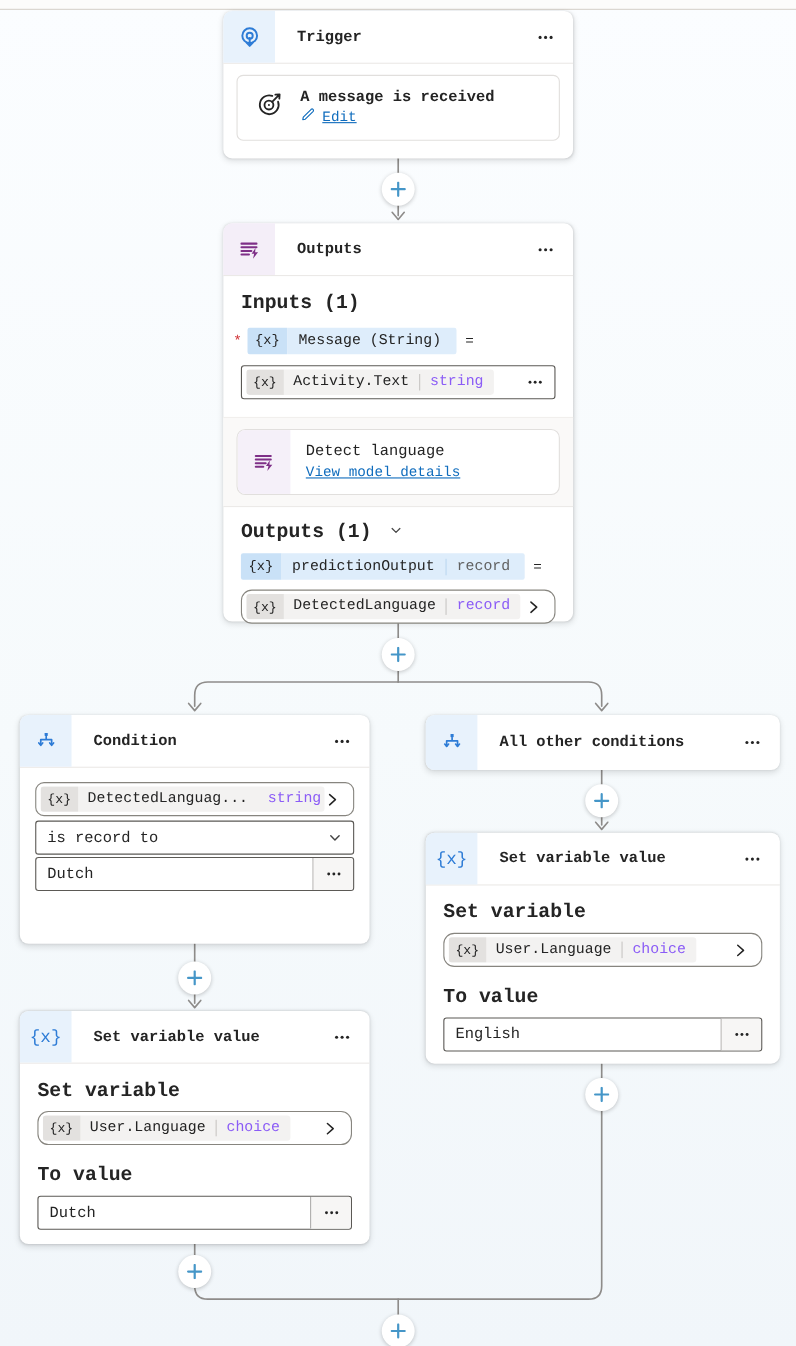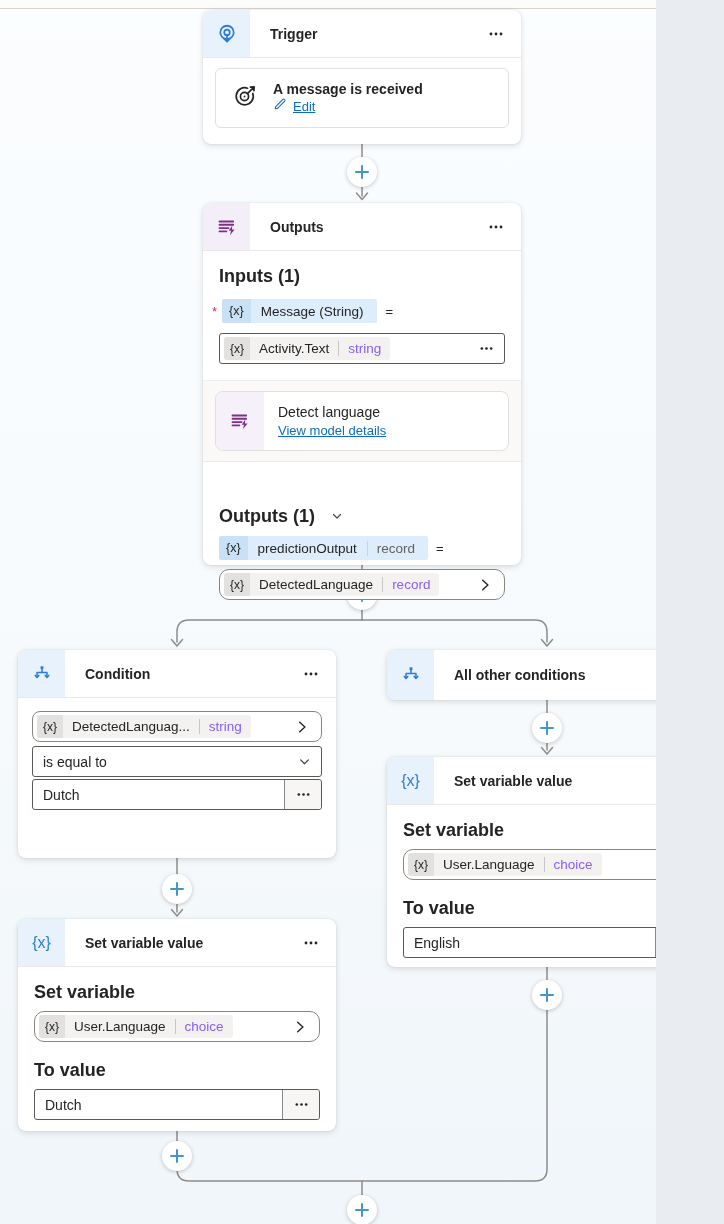--- a/index.html
+++ b/index.html
@@ -1,20 +1,20 @@
 <!DOCTYPE html>
 <html><head>
 <meta charset="utf-8">
 <style>
   html,body{margin:0;padding:0;background:#e9edf1;}
   *{box-sizing:border-box;}
   .canvas{
-    position:relative;width:656px;height:1224px;overflow:hidden;
+    position:relative;width:724px;height:1224px;overflow:hidden;
     background:linear-gradient(180deg,#FBFDFF 0%,#F6FAFC 55%,#F1F6FA 100%);
-    font-family:Liberation Sans, sans-serif;color:#242424;
+    font-family:Liberation Mono, monospace;color:#242424;
   }
   .topbar{position:absolute;left:0;top:0;width:724px;height:9px;background:#FCFCFB;border-bottom:1px solid #D8D3CC;}
   .wires{position:absolute;left:0;top:0;pointer-events:none;}
 
   .plus{
     position:absolute;width:30px;height:30px;border-radius:50%;background:#fff;border:none;
     box-shadow:0 1px 4px rgba(0,0,0,.22);display:flex;align-items:center;justify-content:center;cursor:pointer;padding:0;
   }
 
   .card{position:absolute;background:#fff;border-radius:8px;
@@ -30,21 +30,21 @@
   .xbadge{font-size:16px;color:#2E7CD6;}
 
   .tbody{padding:10px 12px 14px;}
   .action-card{border:1px solid #E1DFDD;border-radius:6px;height:60px;display:flex;align-items:center;padding:4px 15px;gap:15px;cursor:pointer;}
   .aname{font-size:14px;font-weight:700;}
   .editrow{display:flex;align-items:center;gap:6px;margin-top:0;text-align:center;}
   .link{font-size:13px;color:#0F6CBD;text-decoration:underline;cursor:pointer;}
 
   .sec{padding:15px 16px 15px;}
   .slabel{font-size:18px;font-weight:700;}
-  .labelrow{display:flex;align-items:center;gap:16px;margin-top:31px;}
+  .labelrow{display:flex;align-items:center;gap:16px;}
   .varrow{display:flex;align-items:center;margin-top:12px;position:relative;font-size:13.5px;}
   .req{color:#D13438;margin-right:5px;margin-left:-7px;font-size:13px;}
   .btok{display:flex;align-items:stretch;height:24px;}
   .btok .bx{background:#C9E1F7;padding:0 7px;display:flex;align-items:center;font-size:12.5px;border-radius:2px 0 0 2px;}
   .btok .brest{background:#DEEDFB;display:flex;align-items:center;padding-right:4px;border-radius:0 2px 2px 0;}
   .btok .bnm{padding:0 10px;}
   .btok .bsep{width:1px;height:15px;background:#BCD7F0;}
   .btok .bty{padding:0 9px;color:#616161;}
   .eq{margin-left:8px;font-size:13px;}
 
@@ -306,21 +306,21 @@
           <span class="sep"></span>
           <span class="ty">string</span>
         </span>
         <span class="rightend">
           <svg width="14" height="14" viewBox="0 0 12 12" fill="none" stroke="#242424" stroke-width="1.2" stroke-linecap="round" stroke-linejoin="round">
               <path d="M4 2 L8.5 6 L4 10"></path>
             </svg>
         </span>
       </div>
       <div class="input-line gap2" style="padding:0 10px">
-        <span style="font-size:14px">is equal to</span>
+        <span style="font-size:14px">is record to</span>
         <span class="rightend">
           <svg width="13" height="13" viewBox="0 0 12 12" fill="none" stroke="#424242" stroke-width="1.2" stroke-linecap="round" stroke-linejoin="round">
               <path d="M2.5 4.5 L6 8 L9.5 4.5"></path>
             </svg>
         </span>
       </div>
       <div class="input-line gap1">
         <span class="txt">Dutch</span>
         <span class="morebox">
           <svg width="15" height="15" viewBox="0 0 16 16" fill="#242424">

